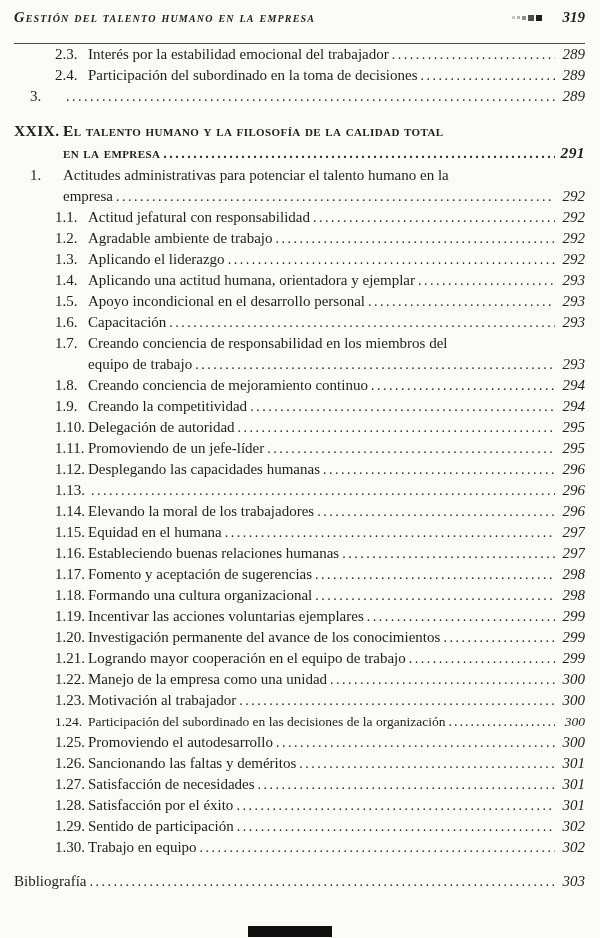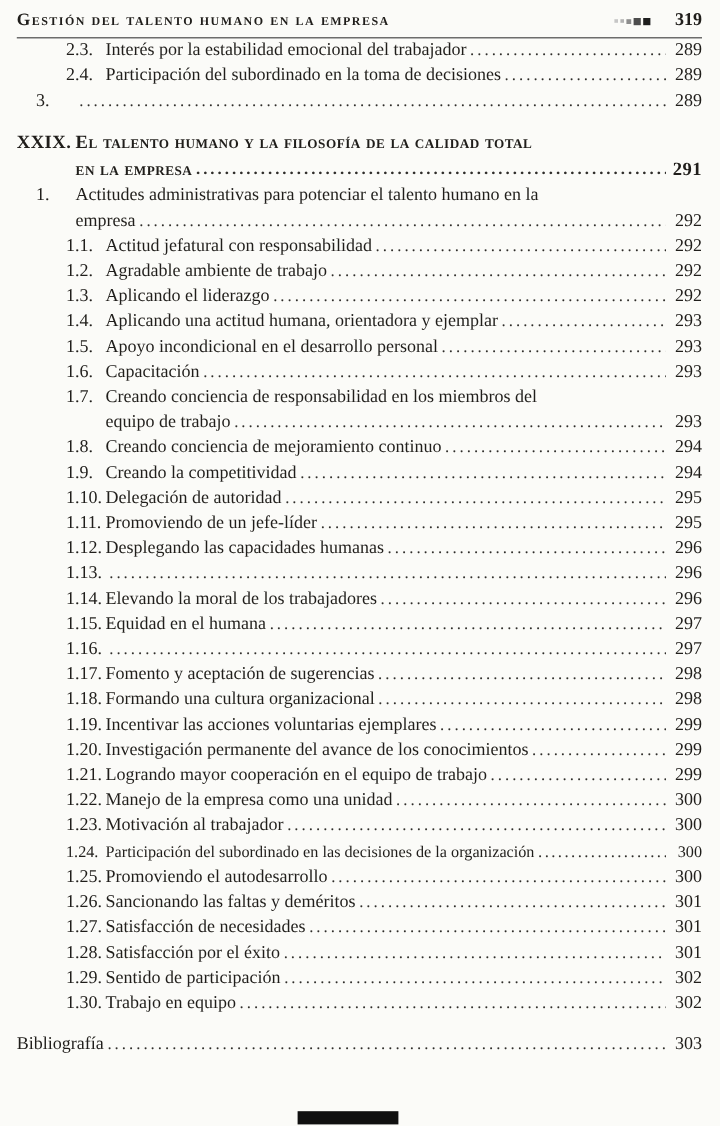--- a/index.html
+++ b/index.html
@@ -10,22 +10,23 @@
     font-family:"Liberation Serif", serif;
     color:#201e1b;
     position:relative;
     overflow:hidden;
   }
   .page { padding:9px 15px 0 14px; }
 
   
   .header {
     display:flex; justify-content:space-between; align-items:center;
-    padding-bottom:5px;
+    padding-bottom:17px;
     border-bottom:1.5px solid #4a4a4a;
+    font-style:italic;
   }
   .book-title {
     font-variant:small-caps;
     letter-spacing:1.2px;
     font-size:14.5px;
     font-weight:600;
     white-space:nowrap;
   }
   .header-right { display:flex; align-items:center; gap:21px; }
   .ornament { display:flex; align-items:center; gap:2px; }
@@ -50,34 +51,34 @@
   .leader {
     flex:1 1 auto; min-width:6px;
     overflow:hidden; white-space:nowrap;
     margin:0 3px;
     color:#2e2c29;
   }
   .leader::after {
     content:"..................................................................................................................................";
     letter-spacing:2.5px; font-size:14px;
   }
-  .page-num { flex:none; min-width:27px; text-align:right; }
+  .page-num { flex:none; min-width:27px; text-align:right;font-style:italic; }
 
   .lvl0 { margin-left:0; }
   .lvl1 { margin-left:16px; }
   .lvl2 { margin-left:41px; }
   .lvl1 .num, .lvl2 .num { min-width:33px; }
   .lvl0.chapter .num { min-width:49px; }
 
   .chapter {
     font-weight:bold;
     font-variant:small-caps;
     letter-spacing:0.4px;
   }
-  .chapter .row { font-size:15.5px; line-height:22px;align-items:flex-end; }
+  .chapter .row { font-size:15.5px; line-height:22px; }
   .gap-before { margin-top:13px; }
   .condensed .row { font-size:13.5px; }
   .condensed .leader::after { letter-spacing:2px; }
 
   
   .artifact {
     position:absolute;
     left:248px; top:926px;
     width:84px; height:11px;
     background:#101010;
@@ -269,20 +270,21 @@
         <div class="row">
           <span class="num">1.15.</span>
           <span class="text">Equidad en el humana</span>
           <span class="leader"></span>
           <span class="page-num">297</span>
         </div>
       </div>
       <div class="entry lvl2">
         <div class="row">
           <span class="num">1.16.</span>
+          <span class="text">Estableciendo buenas relaciones humanas</span>
           <span class="leader"></span>
           <span class="page-num">297</span>
         </div>
       </div>
       <div class="entry lvl2">
         <div class="row">
           <span class="num">1.17.</span>
           <span class="text">Fomento y aceptación de sugerencias</span>
           <span class="leader"></span>
           <span class="page-num">298</span>

